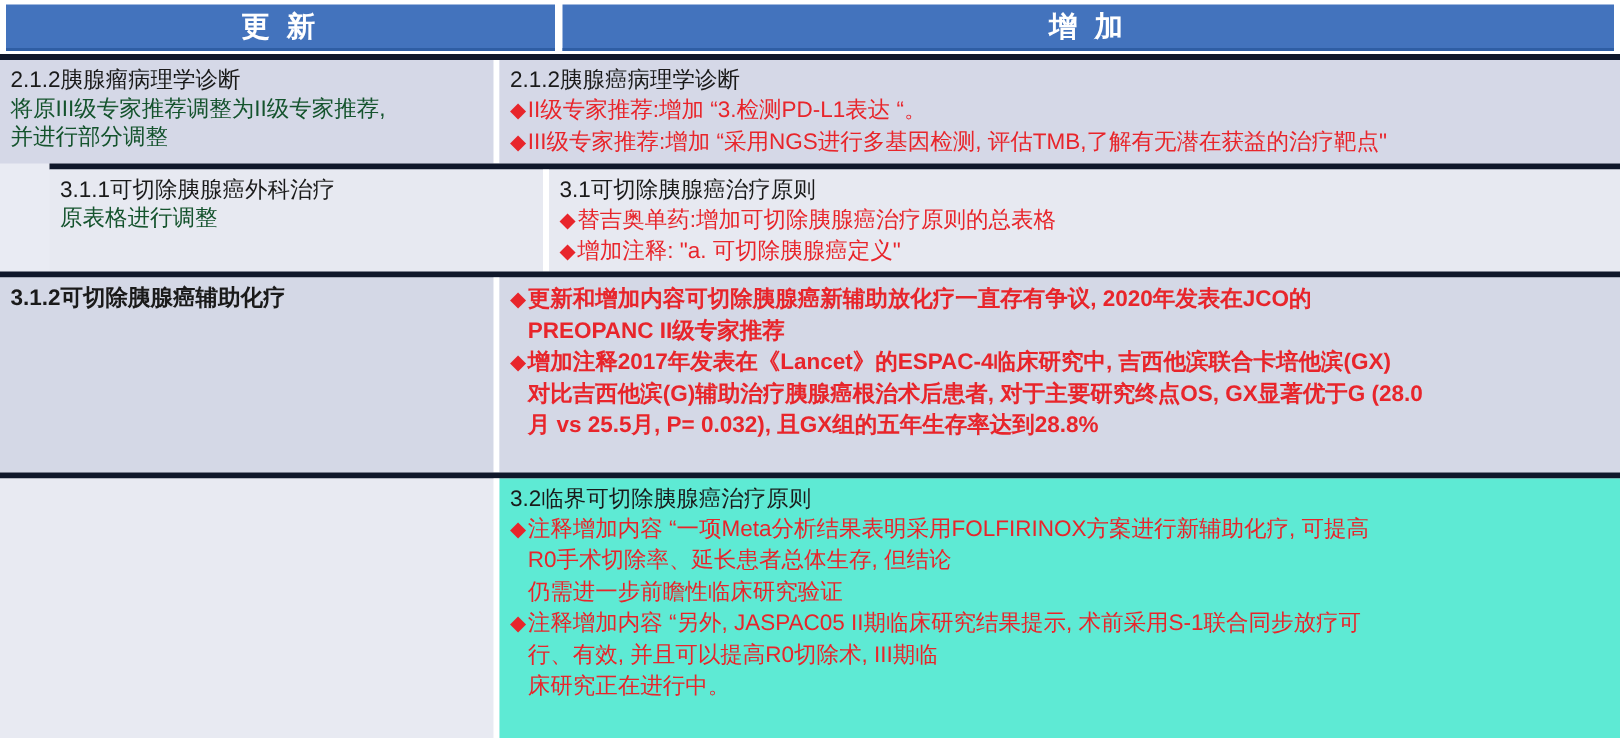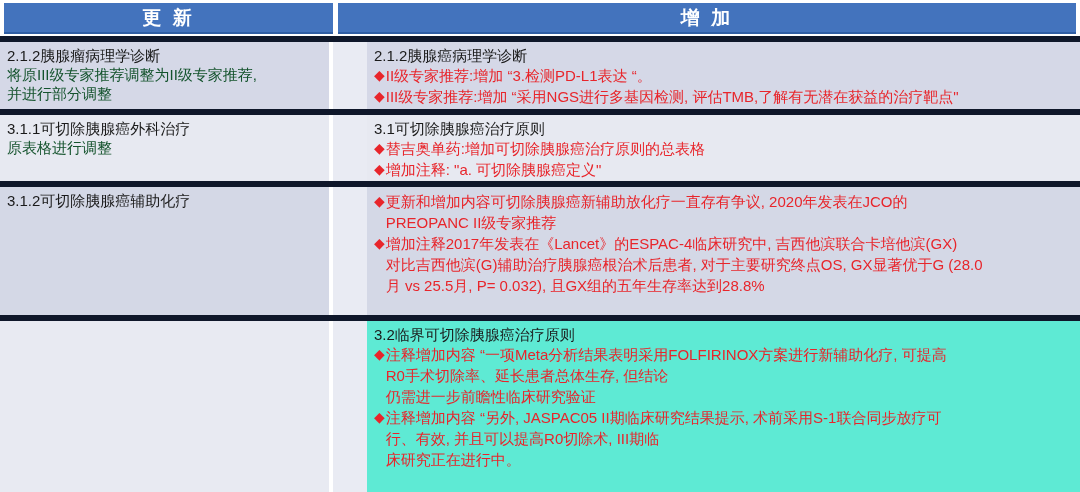--- a/index.html
+++ b/index.html
@@ -35,46 +35,45 @@
     color: #ffffff;
     font-size: 19px;
     font-weight: bold;
     letter-spacing: 3px;
     display: flex;
     align-items: center;
     justify-content: center;
     box-sizing: border-box;
     border-bottom: 2px solid #2f5ea4;
   }
-  .th.left  { width: 329px; margin-right: 5px; }
+  .th.left  { width: 366px; margin-right: 5px; }
   .th.right { flex: 1 1 auto; }
 
   
   .tbody {
     flex: 1 1 auto;
     display: flex;
     flex-direction: column;
   }
   .row {
     display: flex;
     box-sizing: border-box;
-    border-top: 6px solid #0f172a;
-    gap: 34px;
+    border-top: 4px solid #0f172a;
   }
   .cell {
     box-sizing: border-box;
     padding: 4px 5px 4px 7px;
     overflow: hidden;
   }
   .cell.left  { width: 333px; flex: 0 0 333px; border-right: 4px solid #ffffff; }
   .cell.right { flex: 1 1 auto; }
 
   .row.r1 { height: 73px; }
-  .row.r2 { height: 72px; }
-  .row.r3 { height: 134px; }
+  .row.r2 { height: 72px; margin-left: 33px; }
+  .row.r3 { height: 134px; font-weight: bold; }
   .row.r4 { height: 177px; }
 
   .row.r1 .cell { background: #d5d8e7; }
   .row.r2 .cell { background: #e7e9f1; }
   .row.r3 .cell { background: #d4d8e6; }
   .row.r4 .cell { background: #5eead4; }
   
   .row.r3 .cell.left { background: #d4d8e6; }
   .row.r4 .cell.left { background: #e8eaf2; }
 

